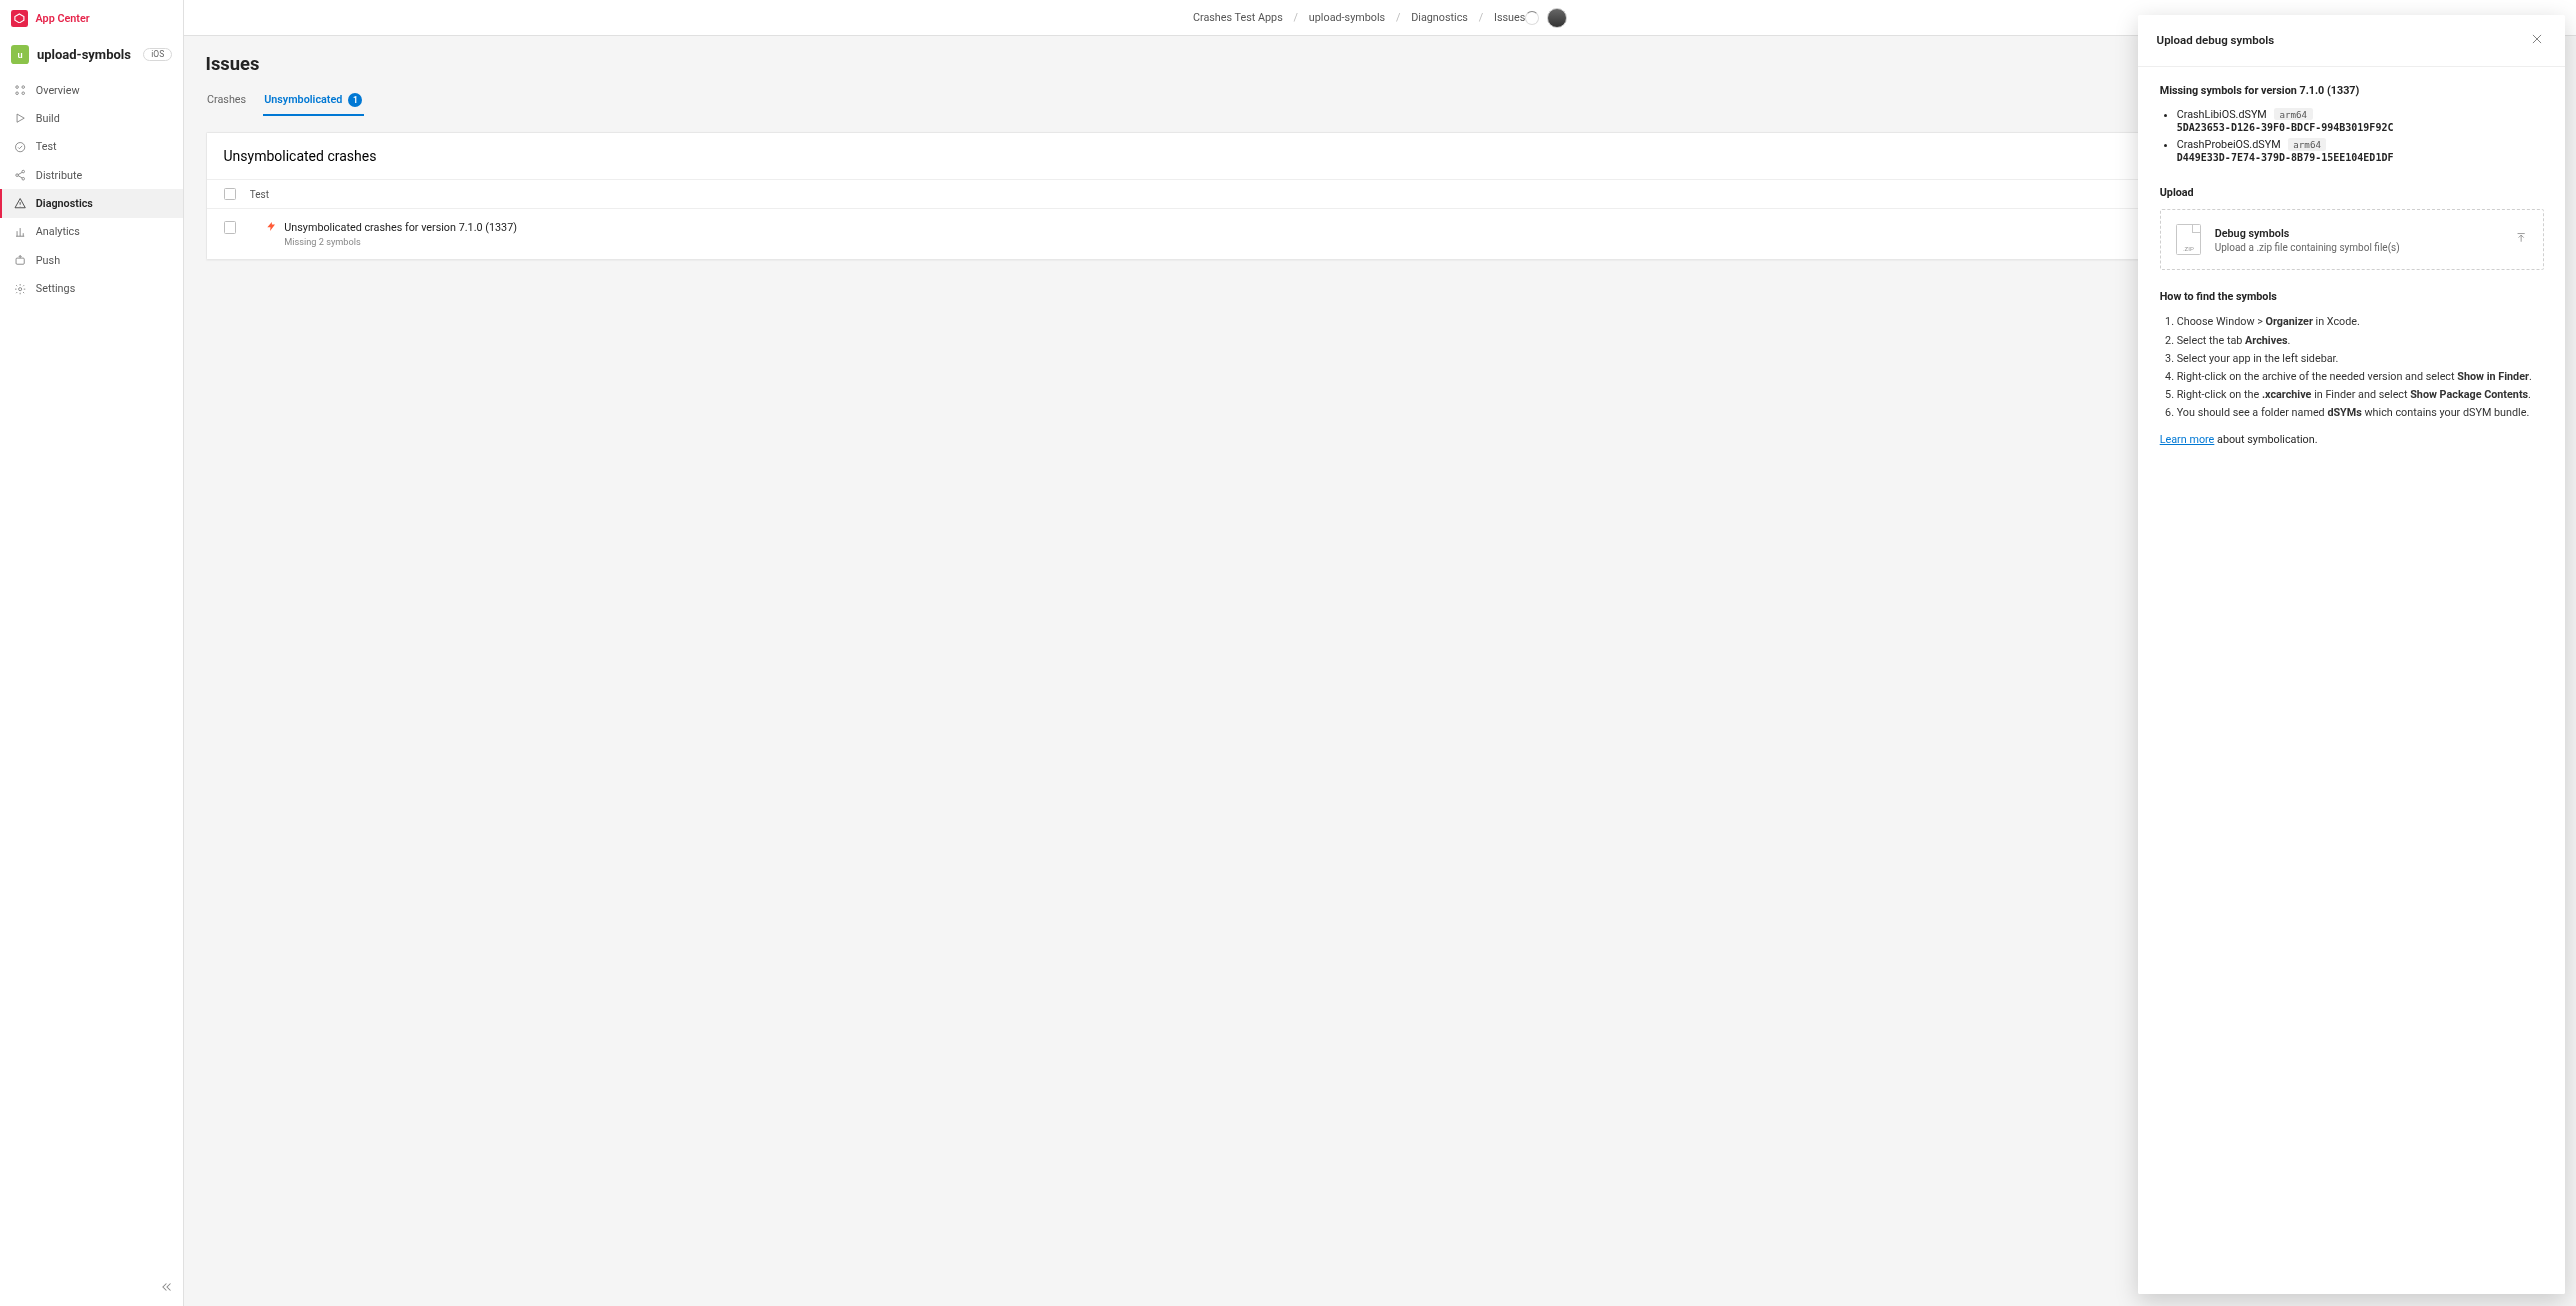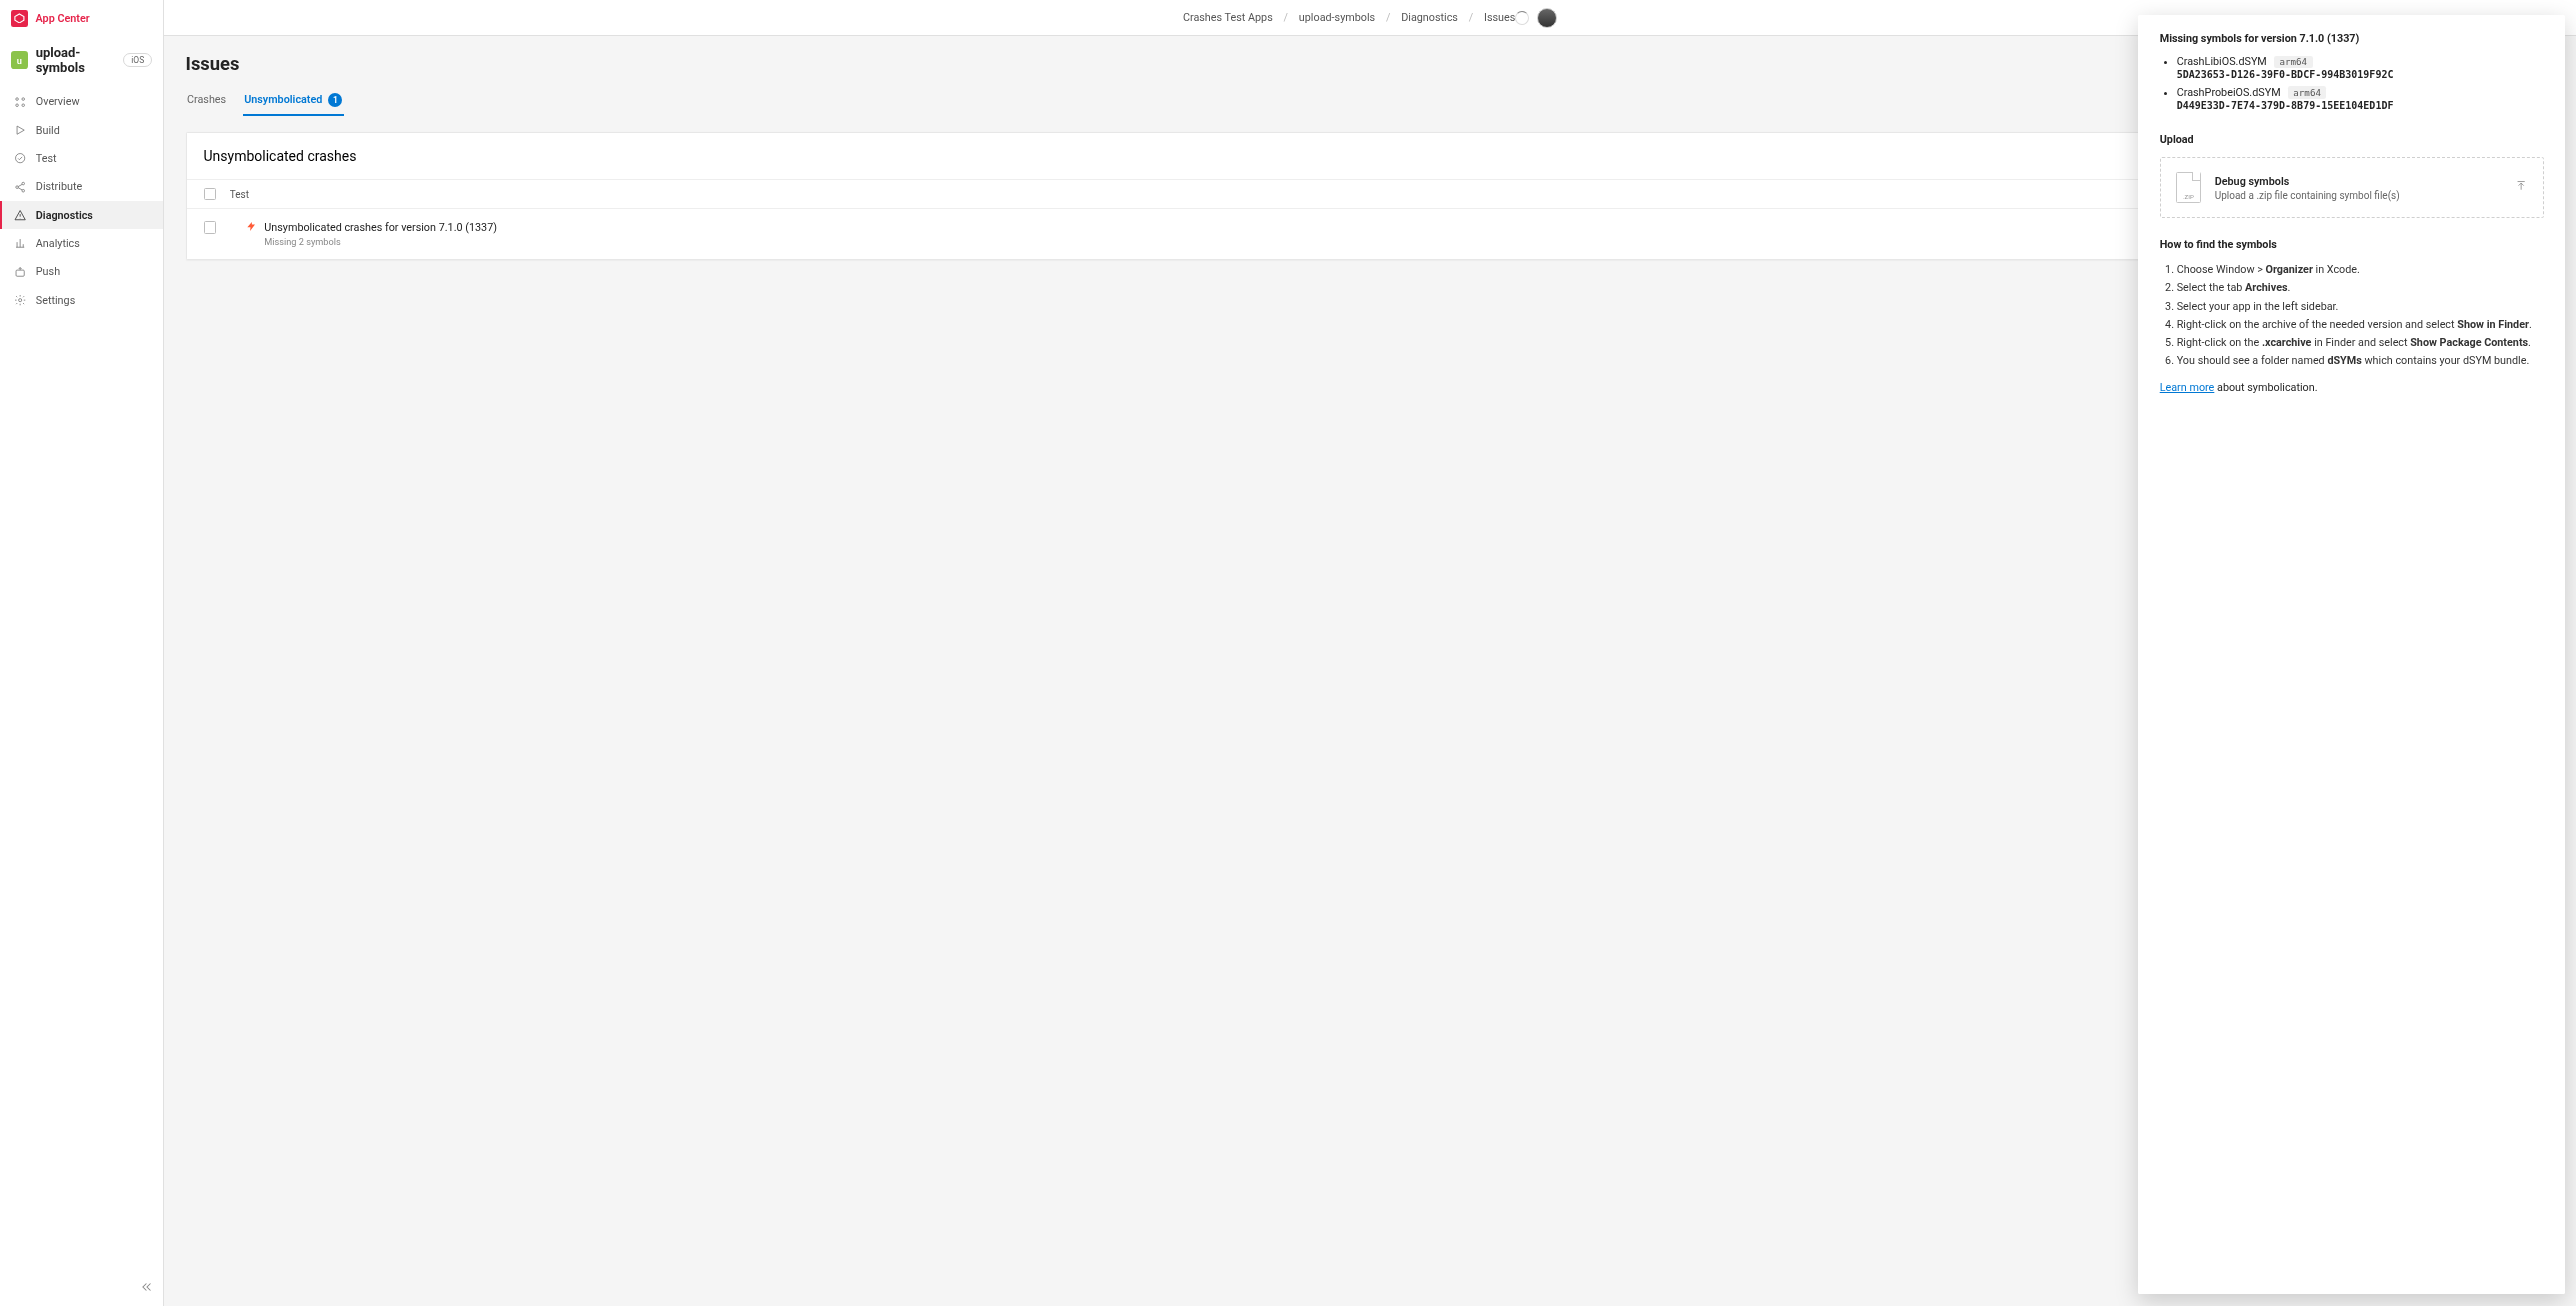--- a/index.html
+++ b/index.html
@@ -5,21 +5,21 @@
     * { box-sizing: border-box; margin: 0; padding: 0; }
     body {
       font-family: -apple-system, BlinkMacSystemFont, "Segoe UI", Roboto, Helvetica, Arial, sans-serif;
       font-size: 10.8px;
       color: #242424;
       background: #f5f5f5;
       overflow: hidden;
     }
     .app { display: flex; height: 100vh; }
     .sidebar {
-      width: 164px;
+      width: 184px;
       background: #ffffff;
       border-right: 0.8px solid #e0e0e0;
       display: flex;
       flex-direction: column;
       z-index: 5;
     }
     .brand {
       display: flex;
       align-items: center;
       gap: 7.7px;
@@ -313,20 +313,28 @@
             <div>
               <div class="row-title">Unsymbolicated crashes for version 7.1.0 (1337)</div>
               <div class="row-sub">Missing 2 symbols</div>
             </div>
           </div>
         </div>
       </div>
     </div>
 
     <div class="panel">
+      <div class="panel-head">
+        <div class="panel-title">Upload debug symbols</div>
+        <div class="close-btn">
+          <svg width="14" height="14" viewBox="0 0 24 24" fill="none" stroke="currentColor" stroke-width="1.6">
+              <path d="M5 5l14 14M19 5L5 19"></path>
+            </svg>
+        </div>
+      </div>
       <div class="panel-body">
         <div class="section-title">Missing symbols for version 7.1.0 (1337)</div>
         <ul class="sym-list">
           <li>
             <span>CrashLibiOS.dSYM</span>
             <span class="arch-pill">arm64</span><br>
             <span class="mono">5DA23653-D126-39F0-BDCF-994B3019F92C</span>
           </li>
           <li>
             <span>CrashProbeiOS.dSYM</span>

